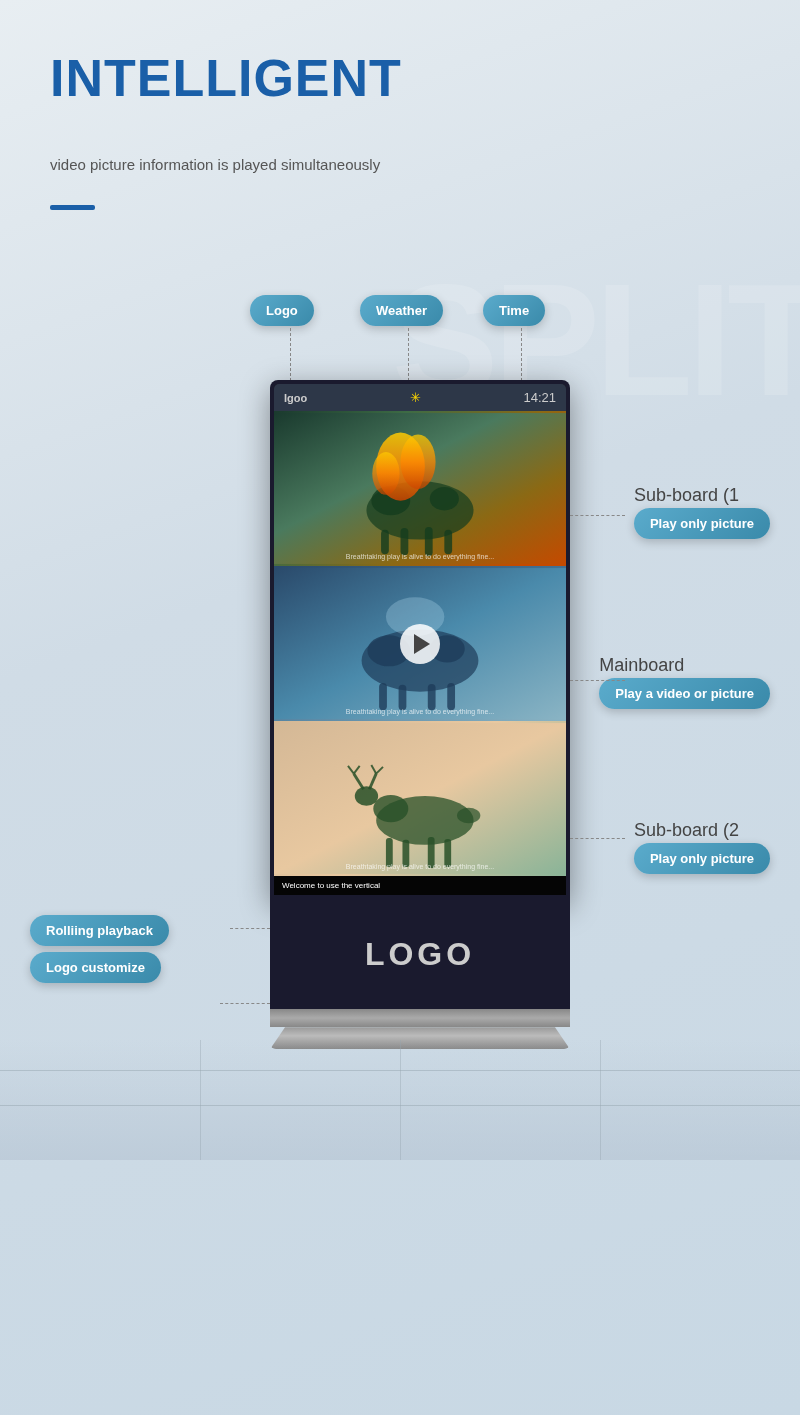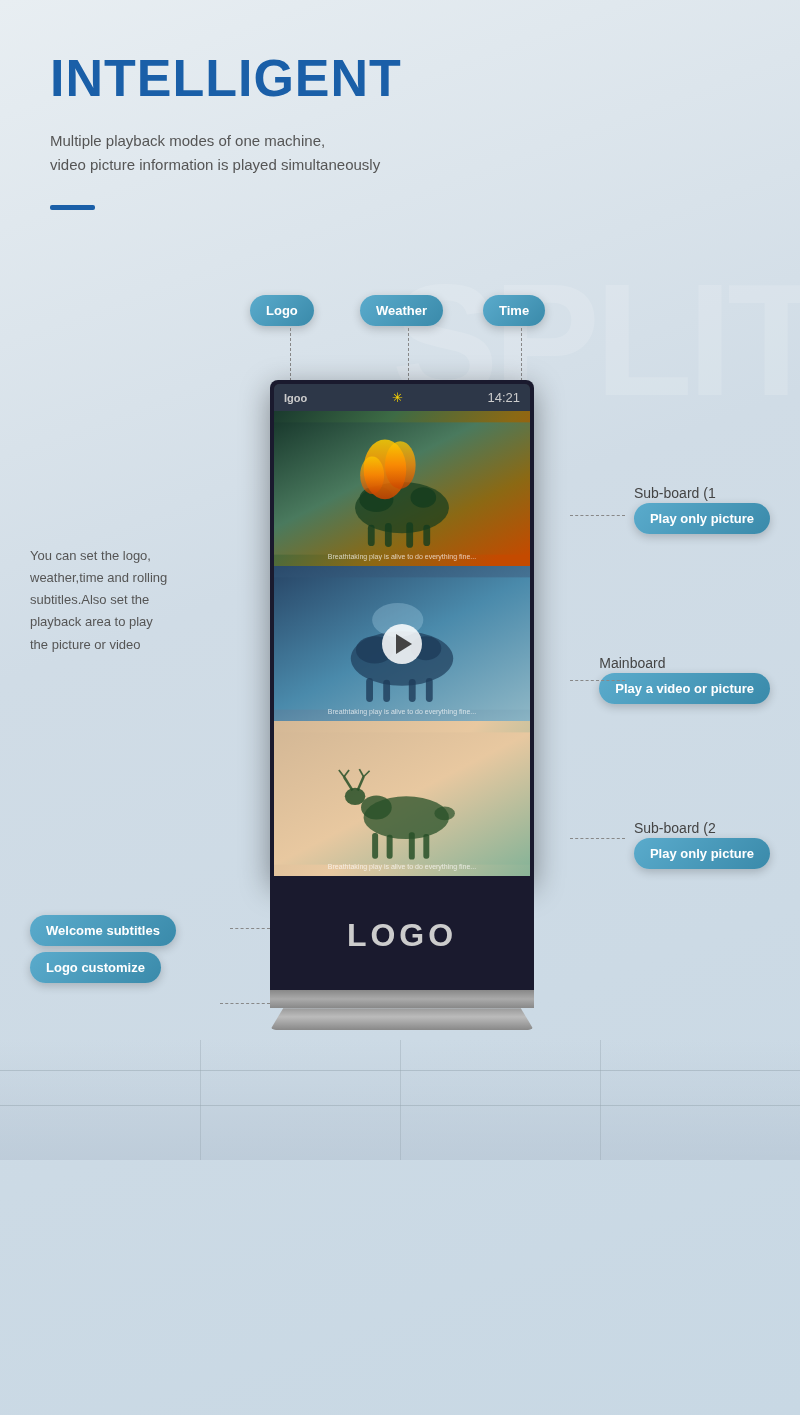--- a/index.html
+++ b/index.html
@@ -51,21 +51,21 @@
       width: 800px;
       min-height: 900px;
       margin-top: 20px;
     }
 
     
     .kiosk {
       position: absolute;
       left: 270px;
       top: 120px;
-      width: 264px;
+      width: 300px;
     }
 
     .kiosk-screen-wrapper {
       background: #1a1a2e;
       border-radius: 8px 8px 0 0;
       padding: 4px;
       box-shadow: 0 8px 30px rgba(0,0,0,0.4);
     }
 
     .kiosk-screen {
@@ -255,21 +255,21 @@
       left: 483px;
     }
 
     
     .connector {
       position: absolute;
       border-left: 1.5px dashed #888;
       pointer-events: none;
     }
     .sub-label-title {
-      font-size: 14px;
+      font-size: 18px;
       color: #444;
       font-weight: normal;
       margin-bottom: 2px;
     }
 
     
     .h-connector {
       position: absolute;
       border-top: 1.5px dashed #888;
       pointer-events: none;
@@ -313,21 +313,21 @@
       pointer-events: none;
       letter-spacing: -5px;
     }
   </style>
 </head>
 <body>
 
 <div class="header">
   <div class="title-line1">INTELLIGENT</div>
   <div class="subtitle">
-    <span>Multiple playback modes of one machine,</span><br>
+    <br>
     <span>video picture information is played simultaneously</span>
   </div>
   <div class="blue-divider"></div>
 </div>
 
 <div class="diagram-area">
 
   <div class="bg-decoration">SPLIT</div>
 
   <div class="label-bubble label-logo">
@@ -449,39 +449,35 @@
               <rect x="132" y="120" width="7" height="28" rx="3" fill="rgba(40,80,40,0.85)"></rect>
               <rect x="158" y="117" width="7" height="32" rx="3" fill="rgba(40,80,40,0.85)"></rect>
               <rect x="175" y="119" width="7" height="29" rx="3" fill="rgba(40,80,40,0.85)"></rect>
 
               <ellipse cx="200" cy="95" rx="12" ry="8" fill="rgba(40,80,40,0.7)"></ellipse>
             </svg>
             <div class="caption-3">Breathtaking play is alive to do everything fine...</div>
           </div>
         </div>
 
+        <div class="rolling-bar">
+          <span>Welcome to use the vertical</span>
+        </div>
 
       </div>
     </div>
 
     <div class="kiosk-logo-area">
       <span class="kiosk-logo-text">LOGO</span>
     </div>
 
     <div class="kiosk-stand-neck"></div>
     <div class="kiosk-base"></div>
   </div>
 
-  <div class="left-desc">
-    <span>You can set the logo,</span><br>
-    <span>weather,time and rolling</span><br>
-    <span>subtitles.Also set the</span><br>
-    <span>playback area to play</span><br>
-    <span>the picture or video</span>
-  </div>
 
   <div style="position:absolute; right:30px; top:225px;">
     <div class="sub-label-title">Sub-board (1</div>
     <div class="label-bubble" style="position:relative; top:0; left:0;">
       <span>Play only picture</span>
     </div>
   </div>
 
   <div style="position:absolute; right:30px; top:395px;">
     <div class="sub-label-title">Mainboard</div>
@@ -498,21 +494,21 @@
   </div>
 
   <div class="h-connector" style="left:570px; top:255px; width:55px;"></div>
 
   <div class="h-connector" style="left:570px; top:420px; width:55px;"></div>
 
   <div class="h-connector" style="left:570px; top:578px; width:55px;"></div>
 
   <div style="position:absolute; left:30px; top:655px;">
     <div class="label-bubble" style="position:relative; top:0; left:0;">
-      <span>Welcome subtitles</span>
+      <span>Rolliing playback</span>
     </div>
   </div>
 
   <div class="h-connector" style="left:230px; top:668px; width:40px;"></div>
 
   <div style="position:absolute; left:30px; top:692px;">
     <div class="label-bubble" style="position:relative; top:0; left:0;">
       <span>Logo customize</span>
     </div>
   </div>

